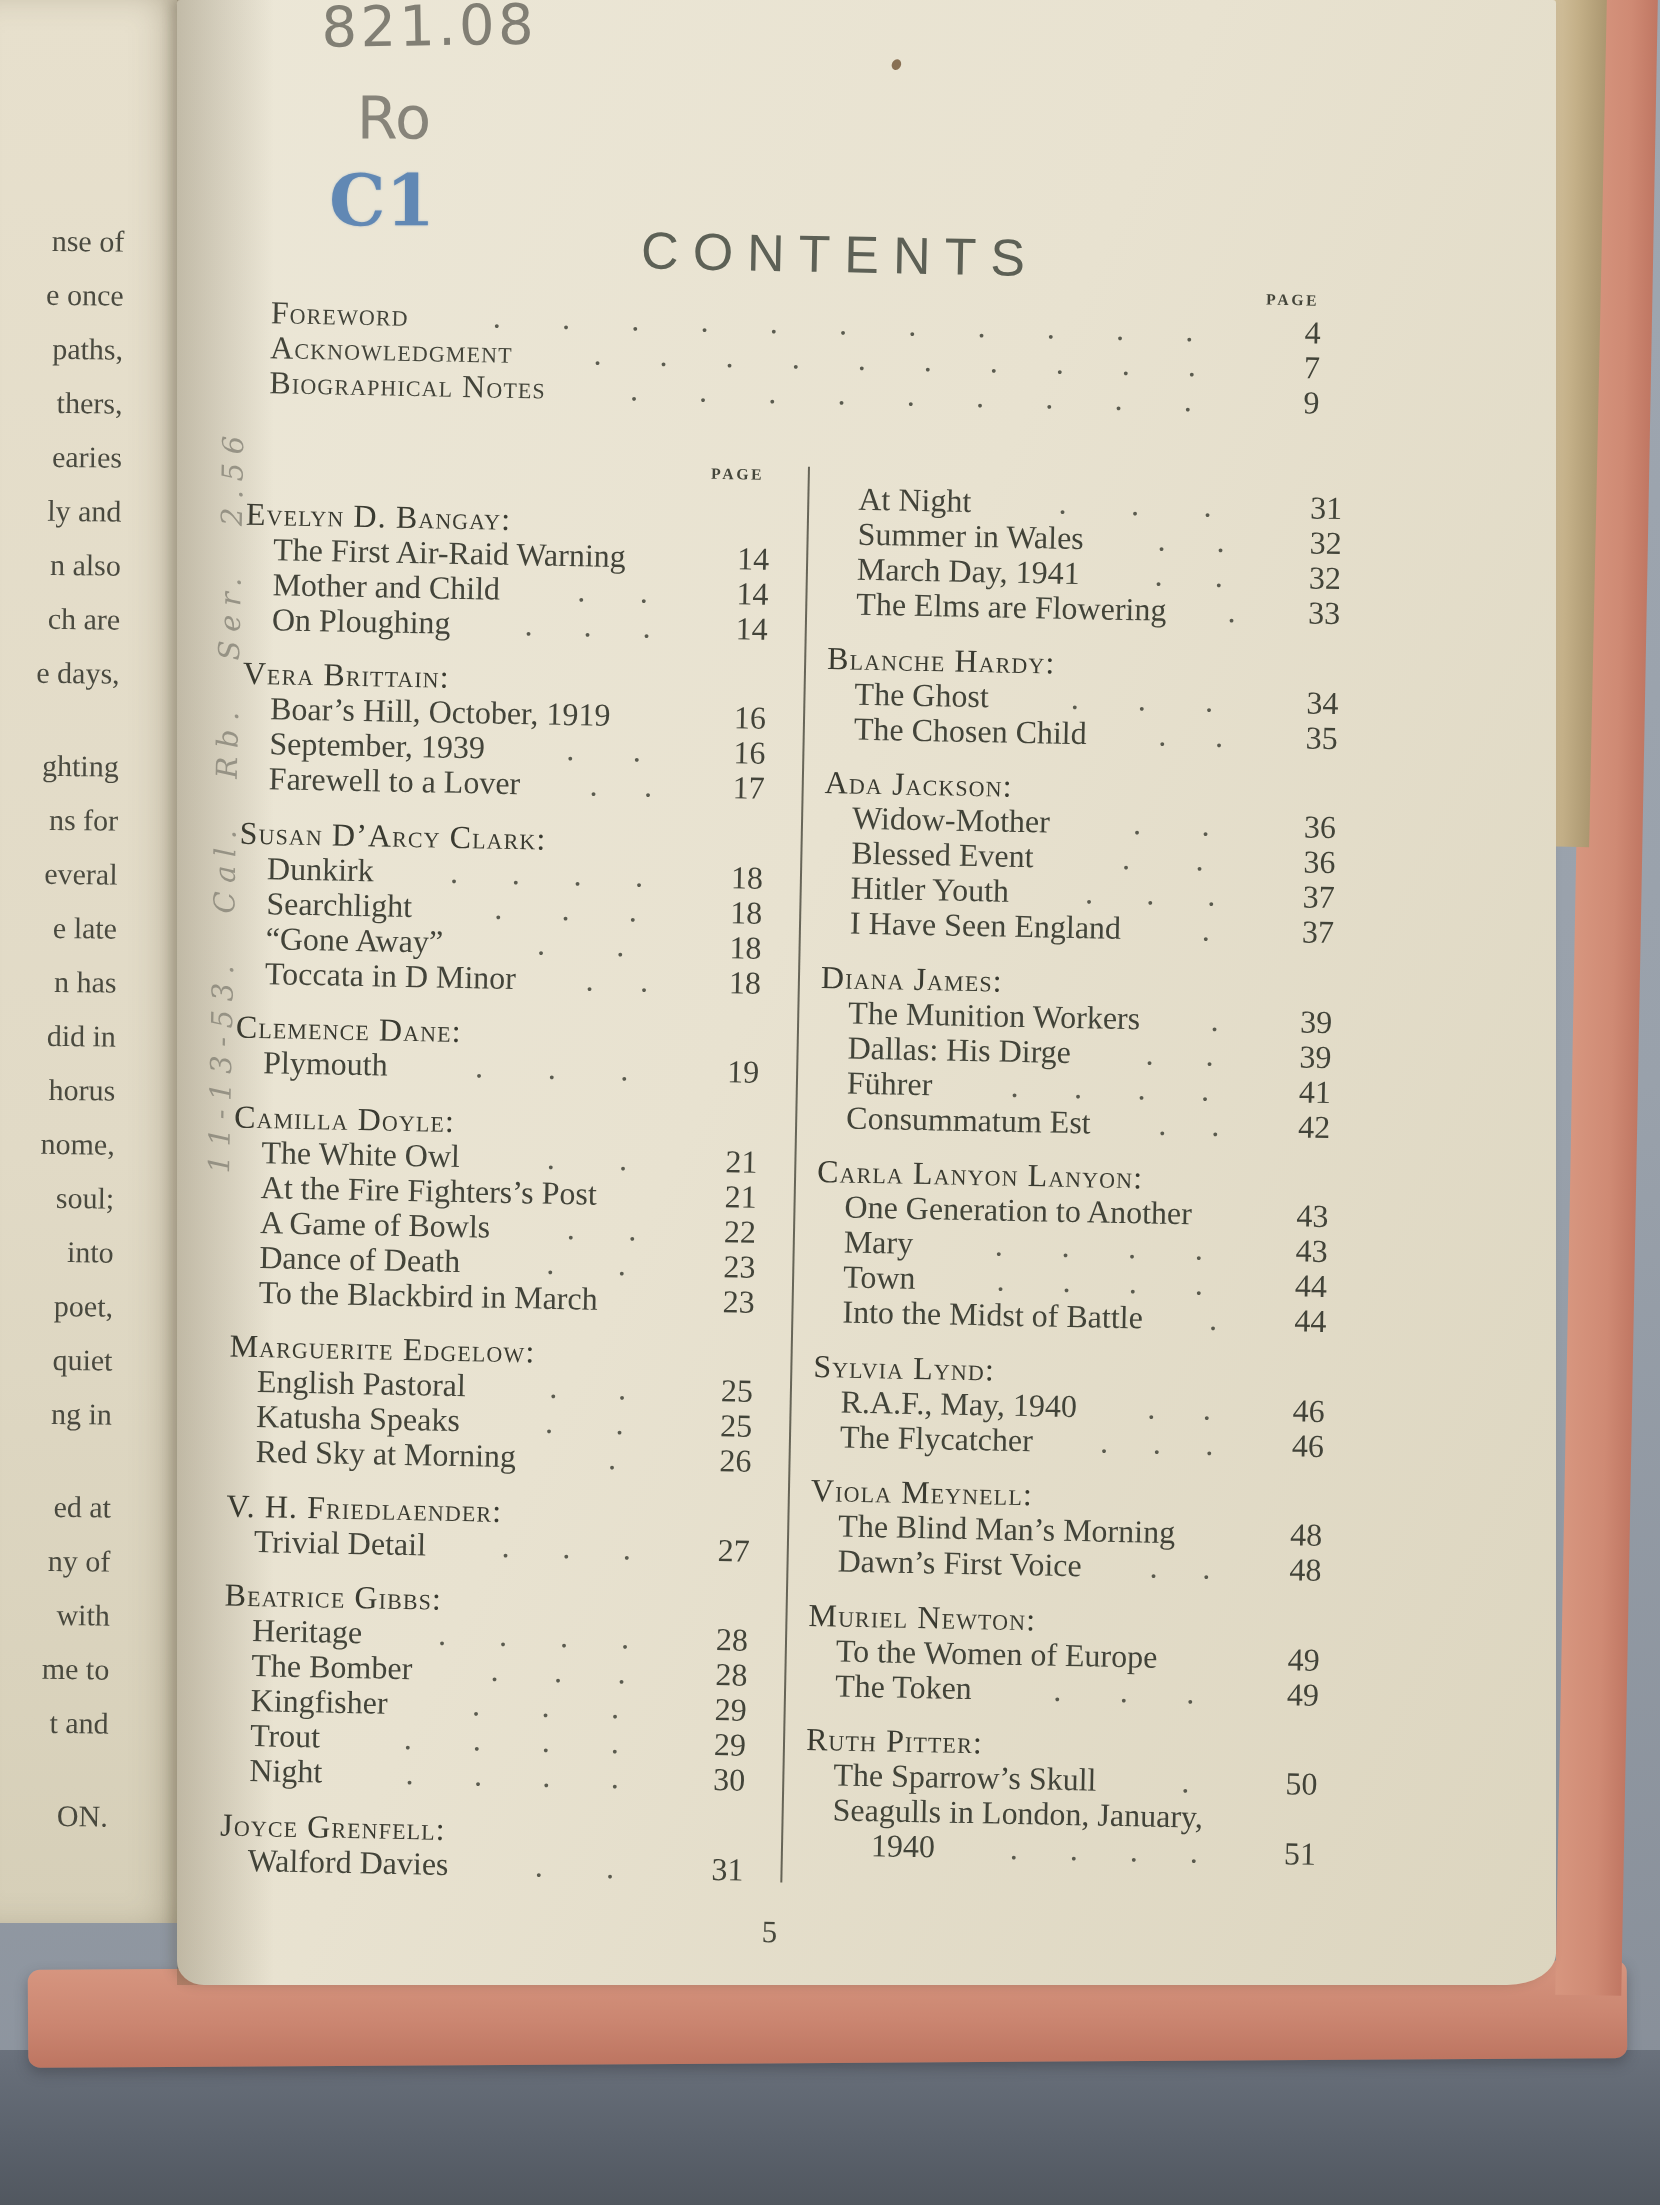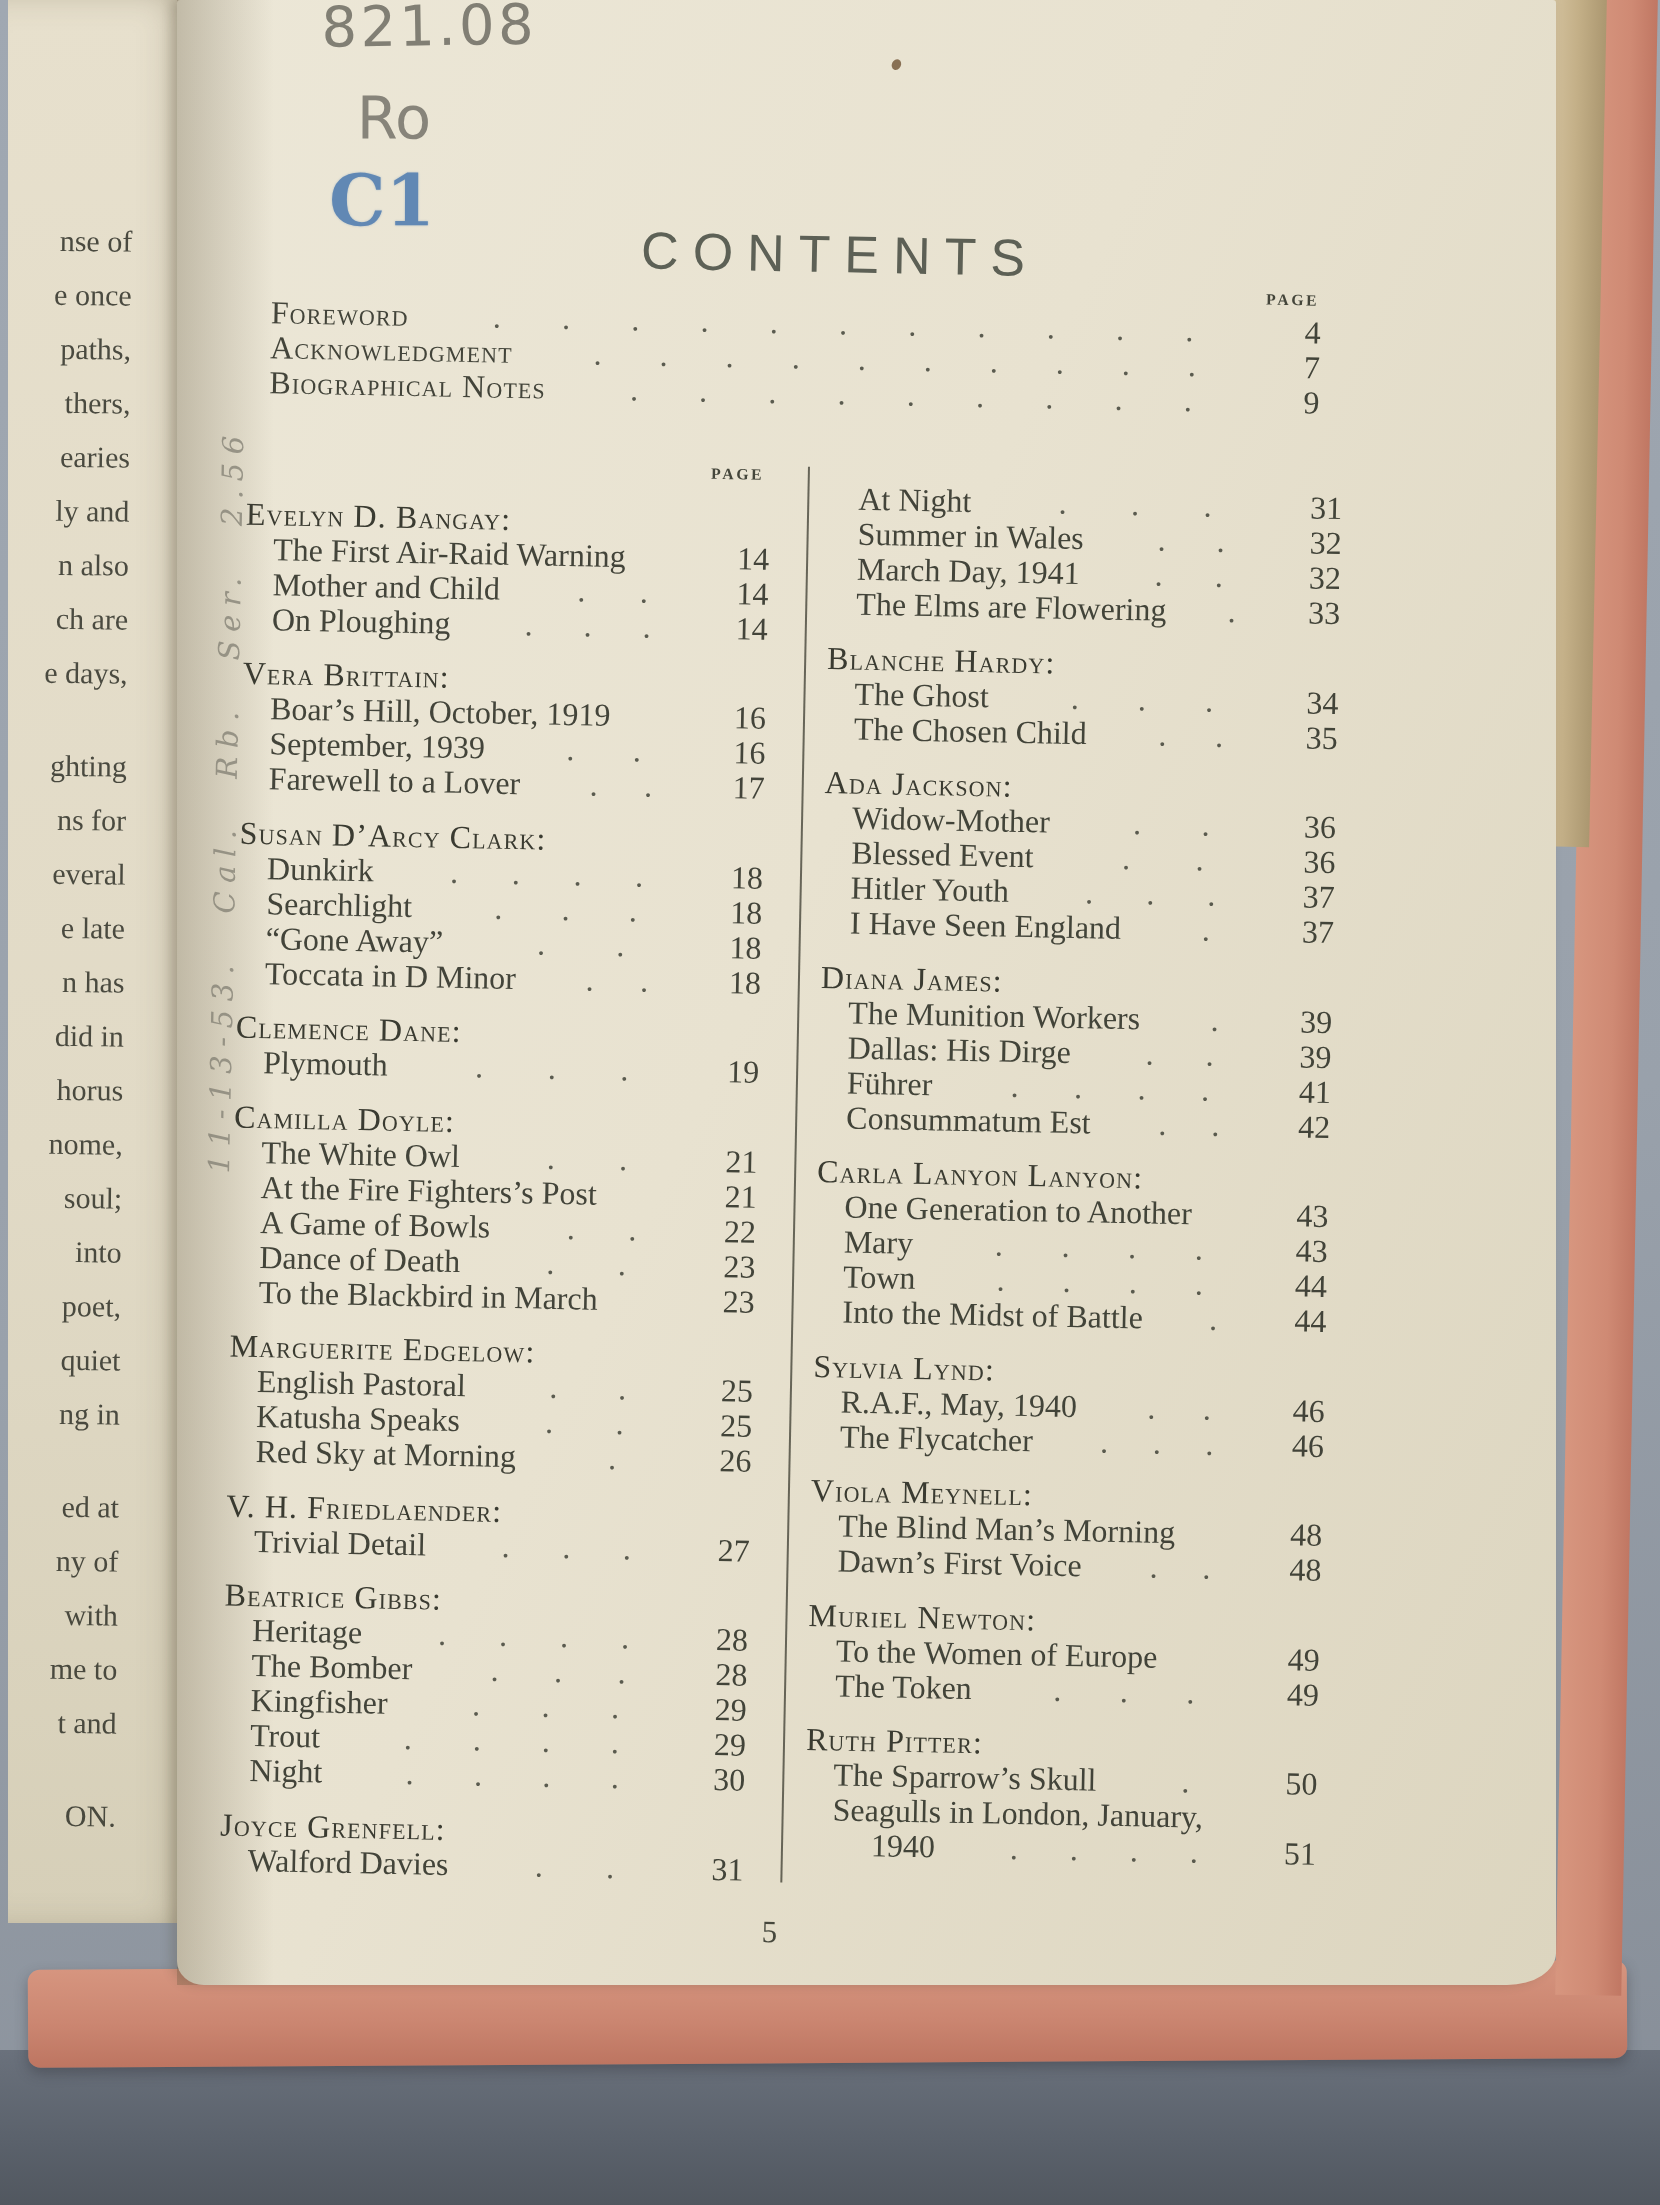--- a/index.html
+++ b/index.html
@@ -14,21 +14,21 @@
   .cloth-bottom{position:absolute;left:28px;top:1965px;width:1599px;height:98px;
          background:linear-gradient(180deg,#d6957f 0%,#cb8671 55%,#bd7561 100%);
          border-radius:12px;transform:rotate(-0.35deg);box-shadow:0 5.4px 13px rgba(40,40,45,.35);}
   .cloth-right{position:absolute;left:1592px;top:-9.7px;width:66px;height:2005px;
          background:linear-gradient(90deg,#d7967f 0%,#cf8a74 60%,#c07763 100%);
          transform:rotate(1.05deg);transform-origin:top left;}
   .fore-edge{position:absolute;left:1543px;top:-7.6px;width:64px;height:854px;
          background:linear-gradient(90deg,#d9c8a6 0%,#c4b088 55%,#ab9770 100%);
          transform:rotate(1.2deg);transform-origin:top left;}
   
-  .prev-page{position:absolute;left:8px;top:0;width:186px;height:1923px;
+  .prev-page{position:absolute;left:0;top:0;width:186px;height:1923px;
          background:linear-gradient(180deg,#e7e0cd 0%,#e1dac6 60%,#d6cfb8 100%);
          box-shadow:inset -28px 0 38px -13px rgba(92,80,56,.42);}
   .prev-text{position:absolute;left:0;top:214px;width:116px;text-align:right;
          font-size:30px;line-height:54px;color:rgba(52,54,44,.88);transform:rotate(.6deg);}
   .frag{white-space:nowrap;}
   .frag.gap{margin-top:39px;}
   
   .main-page{position:absolute;left:177px;top:0;width:1379px;height:1985px;
          background:linear-gradient(115deg,#ece7d7 0%,#e8e2d0 45%,#dcd5bf 100%);
          border-radius:3.2px 3.2px 49px 27px / 3.2px 3.2px 32px 24px;

